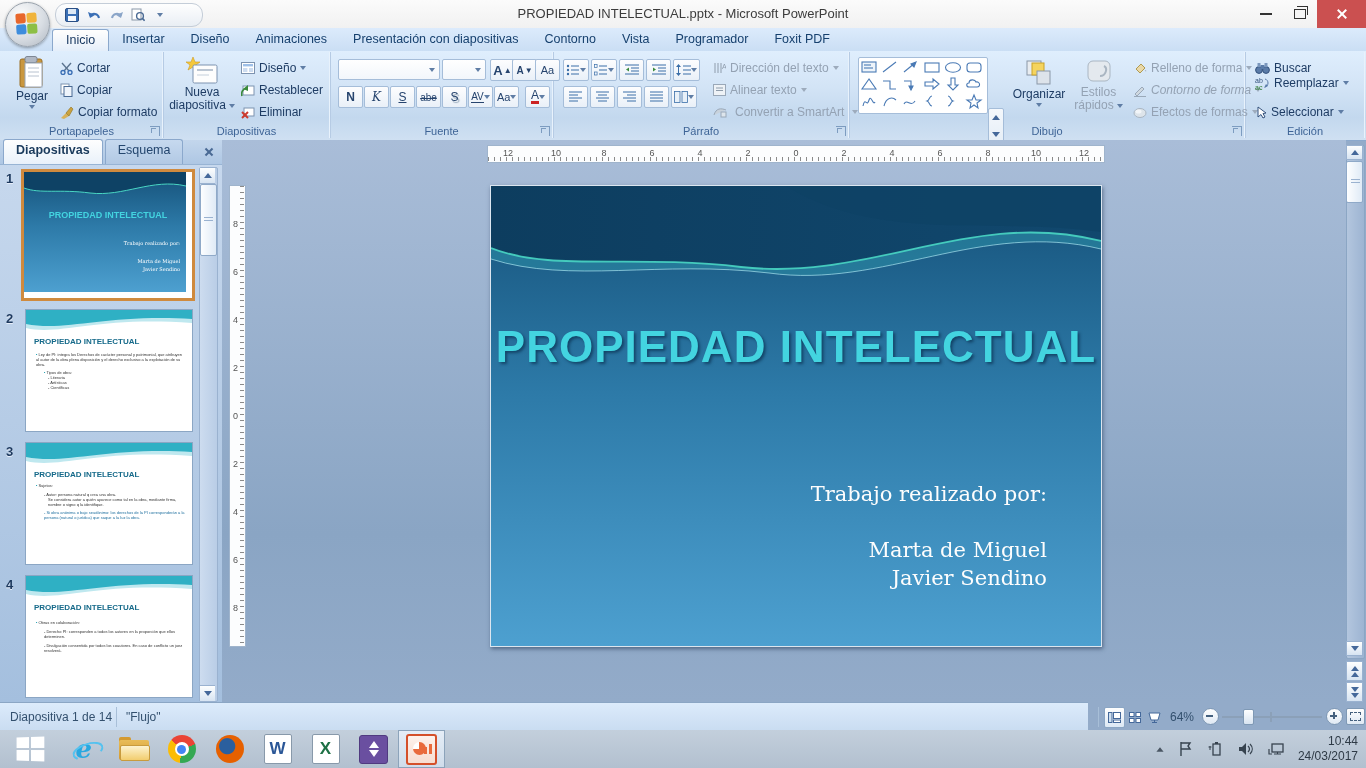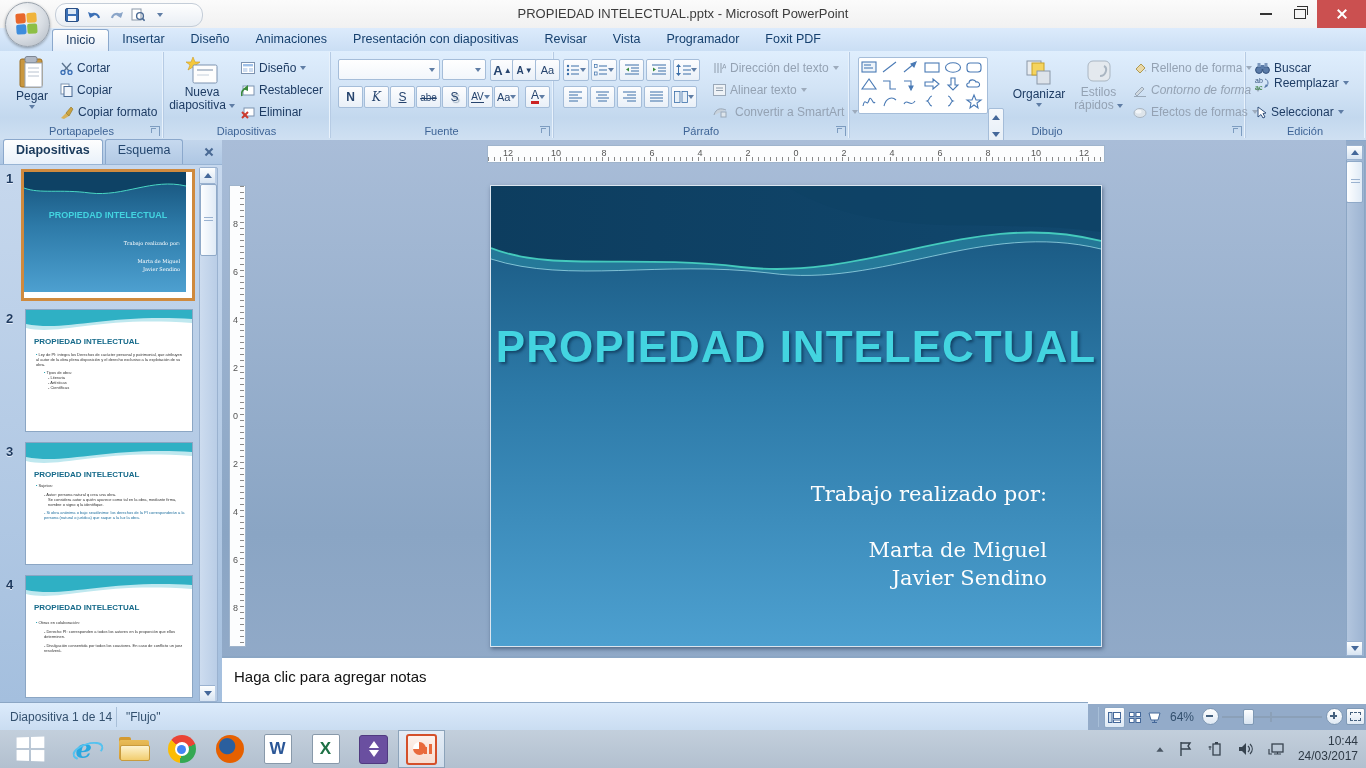--- a/index.html
+++ b/index.html
@@ -212,21 +212,21 @@
     </div>
   </div>
 
   <div class="abs tabrow">
     <div class="tabs">
       <div class="rtab active">Inicio</div>
       <div class="rtab">Insertar</div>
       <div class="rtab">Diseño</div>
       <div class="rtab">Animaciones</div>
       <div class="rtab">Presentación con diapositivas</div>
-      <div class="rtab">Revisar</div>
+      <div class="rtab">Contorno</div>
       <div class="rtab">Vista</div>
       <div class="rtab">Programador</div>
       <div class="rtab">Foxit PDF</div>
     </div>
   </div>
 
   <div class="abs ribbon">
 
     <div class="rgroup" style="left:0;width:163px;">
       <div class="bigbtn" style="left:10px;top:4px;width:44px;">
@@ -799,23 +799,20 @@
         </div>
       <div class="sbtn" style="top:537px;height:20px;">
           <span class="dbl">
             <span class="tri-d"></span>
             <span class="tri-d"></span>
           </span>
         </div>
     </div>
   </div>
 
-  <div class="abs notes">
-    <div class="notes-text">Haga clic para agregar notas</div>
-  </div>
 
   <div class="abs statusbar">
     <span class="sb-item" style="left:10px;">Diapositiva 1 de 14</span>
     <span class="sb-div" style="left:116px;"></span>
     <span class="sb-item" style="left:126px;">"Flujo"</span>
     <span class="sb-div" style="left:1098px;"></span>
     <div class="viewbtn on" style="left:1104px;">
       <svg width="13" height="11" viewBox="0 0 13 11">
           <rect x="0.5" y="0.5" width="3.5" height="10" fill="#cfe0f0" stroke="#44689a"></rect>
           <rect x="5.5" y="0.5" width="7" height="6" fill="#fff" stroke="#44689a"></rect>

